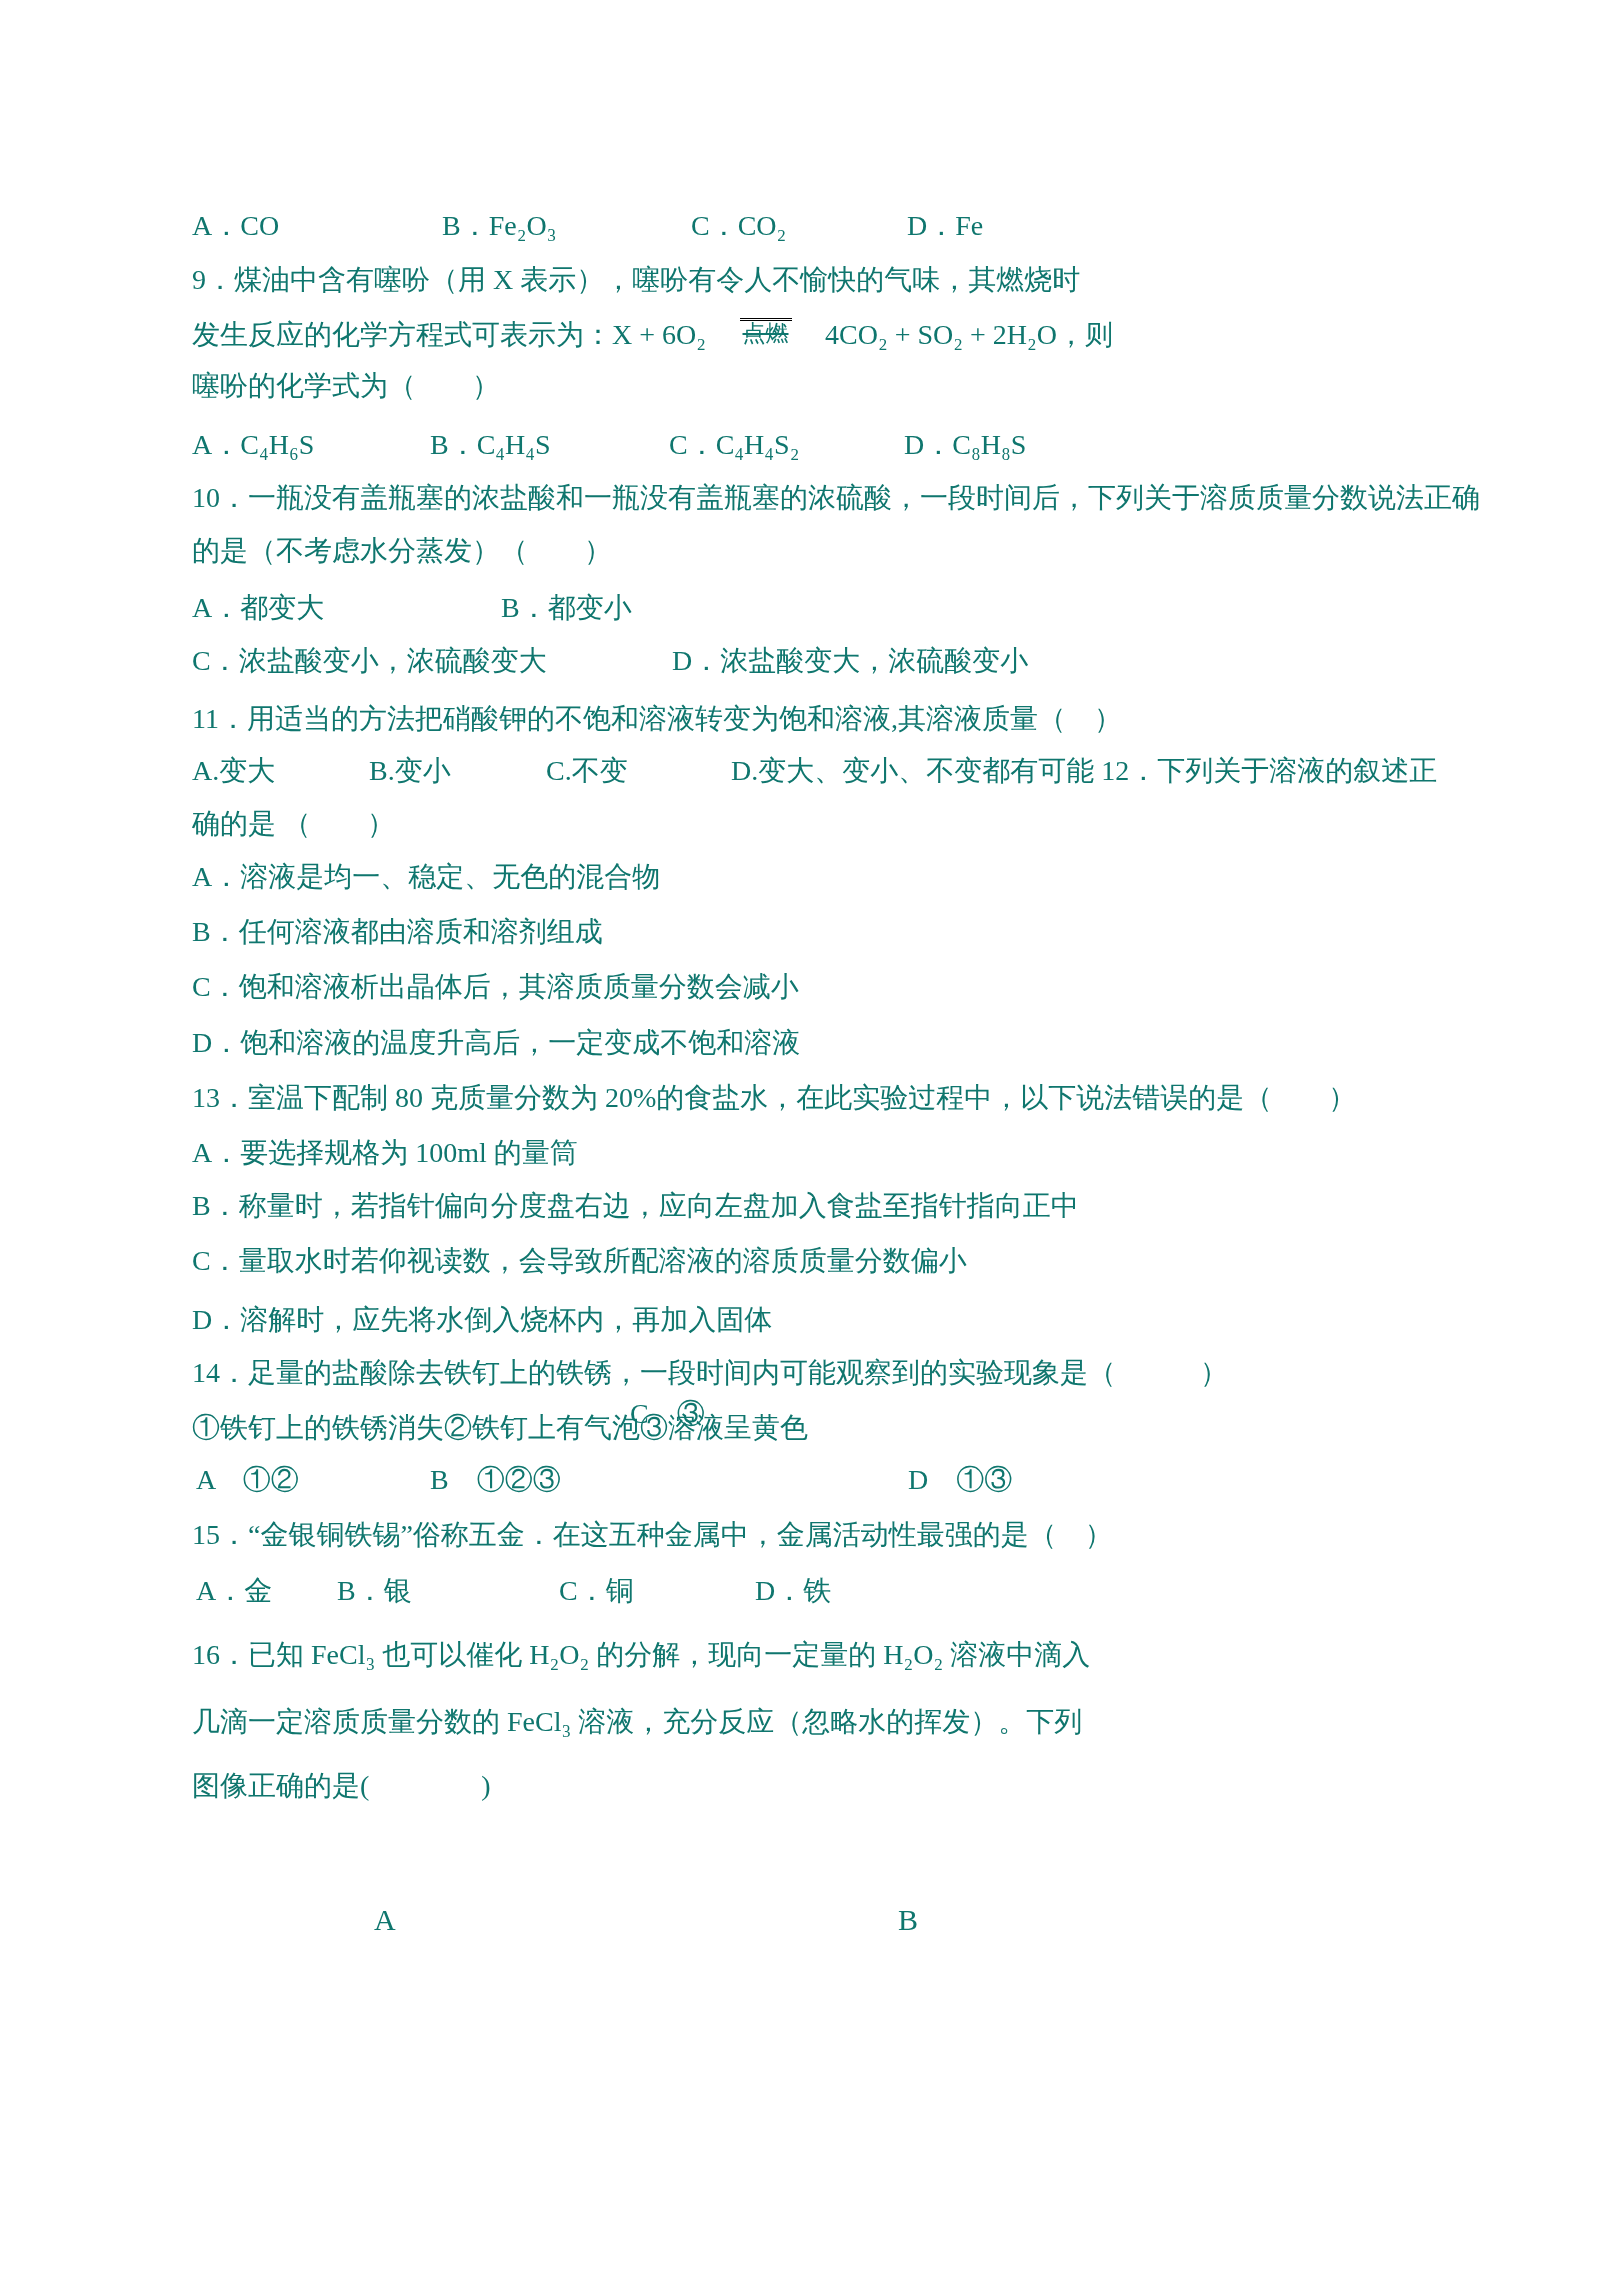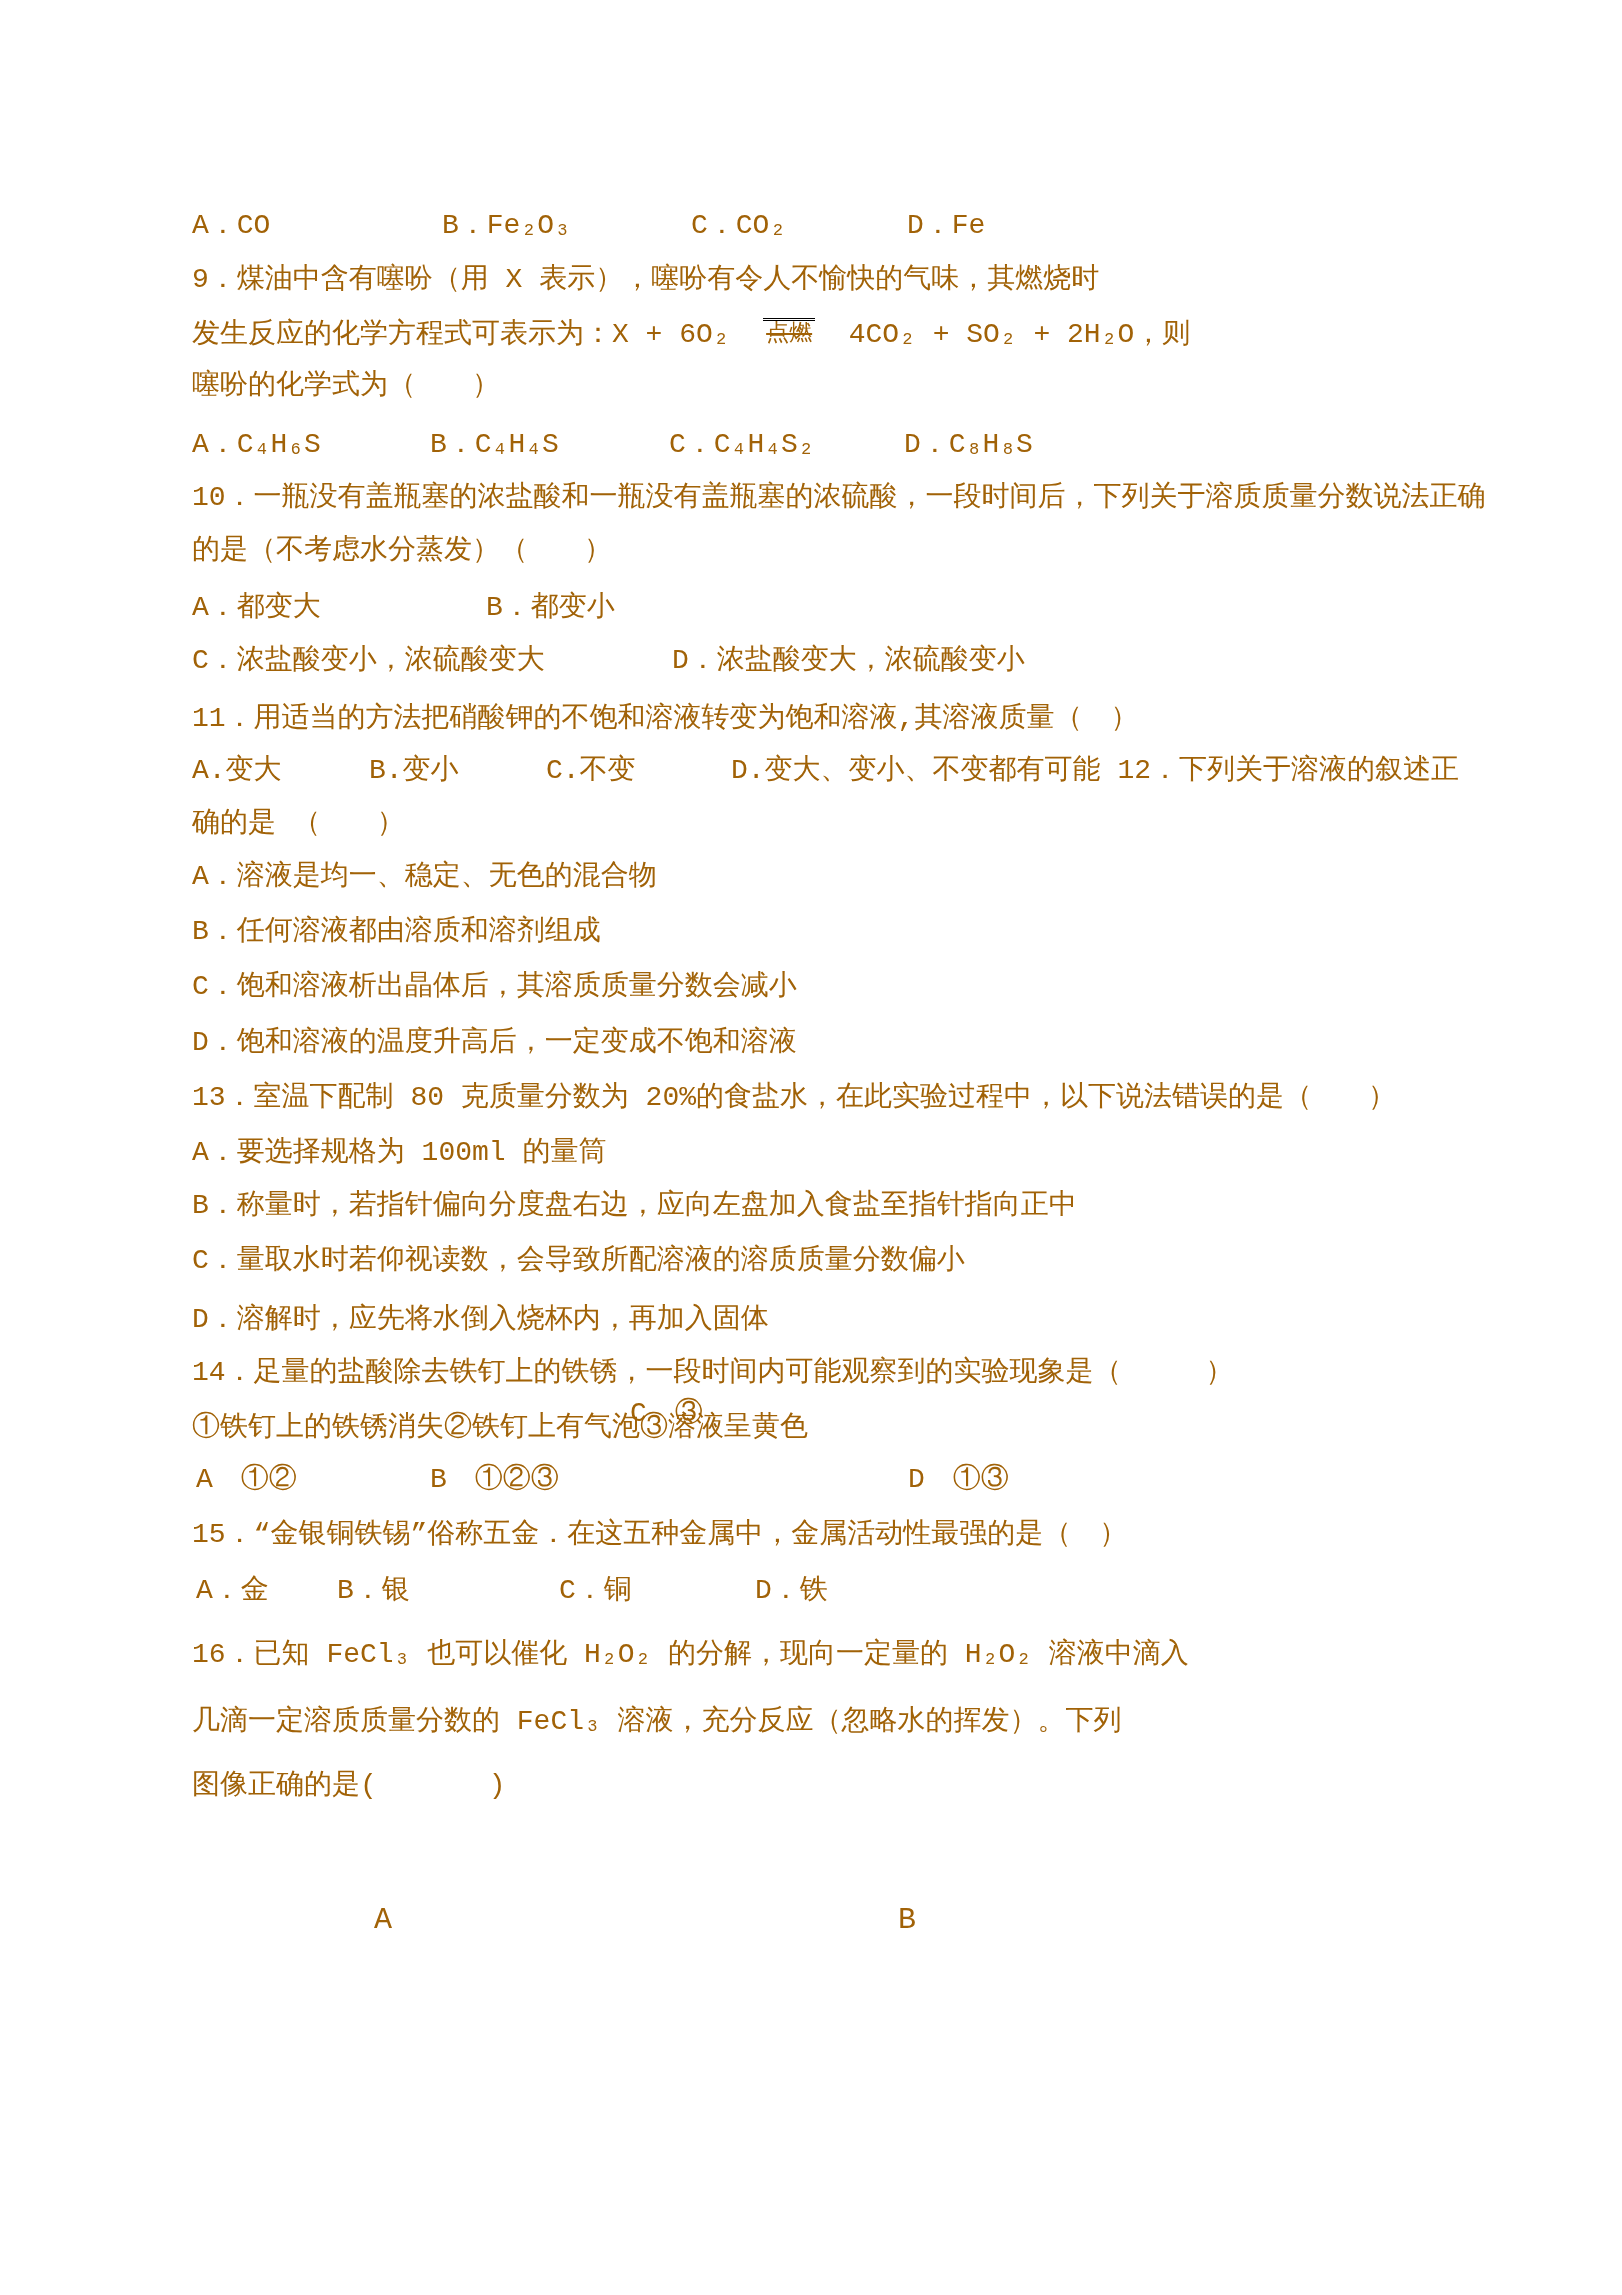--- a/index.html
+++ b/index.html
@@ -1,22 +1,22 @@
 <!DOCTYPE html>
 <html style="font-size:12px"><head>
 <meta charset="utf-8">
 <style>
   html, body { margin: 0; padding: 0; background: #ffffff; }
   .page {
     position: relative;
     width: 1623px;
     height: 2295px;
     background: #ffffff;
-    font-family: Liberation Mono, monospace;
-    color: #a16207;
+    font-family: Liberation Serif, serif;
+    color: #0f766e;
     font-size: 28px;
     line-height: 38px;
     text-align: center;
   }
   .line {
     position: absolute;
     left: 192px;
     white-space: nowrap;
   }
   .seg { position: absolute; white-space: nowrap; }
@@ -51,21 +51,21 @@
   </div>
   <div class="line" style="top:367px;">噻吩的化学式为（　　）</div>
   <span class="seg" style="left:192px;  top:426px;">A．C₄H₆S</span>
   <span class="seg" style="left:430px;  top:426px;">B．C₄H₄S</span>
   <span class="seg" style="left:669px;  top:426px;">C．C₄H₄S₂</span>
   <span class="seg" style="left:904px; top:426px;">D．C₈H₈S</span>
 
   <div class="line" style="top:479px;">10．一瓶没有盖瓶塞的浓盐酸和一瓶没有盖瓶塞的浓硫酸，一段时间后，下列关于溶质质量分数说法正确</div>
   <div class="line" style="top:532px;">的是（不考虑水分蒸发）（　　）</div>
   <span class="seg" style="left:192px; top:589px;">A．都变大</span>
-  <span class="seg" style="left:486px; top:589px;">B．都变小</span>
+  <span class="seg" style="left:501px; top:589px;">B．都变小</span>
   <span class="seg" style="left:192px; top:642px;">C．浓盐酸变小，浓硫酸变大</span>
   <span class="seg" style="left:672px; top:642px;">D．浓盐酸变大，浓硫酸变小</span>
 
   <div class="line" style="top:700px;">11．用适当的方法把硝酸钾的不饱和溶液转变为饱和溶液,其溶液质量（　）</div>
   <span class="seg" style="left:192px; top:752px;">A.变大</span>
   <span class="seg" style="left:369px; top:752px;">B.变小</span>
   <span class="seg" style="left:546px; top:752px;">C.不变</span>
   <span class="seg" style="left:731px; top:752px;">D.变大、变小、不变都有可能 12．下列关于溶液的叙述正</span>
 
   <div class="line" style="top:805px;">确的是 （　　）</div>

